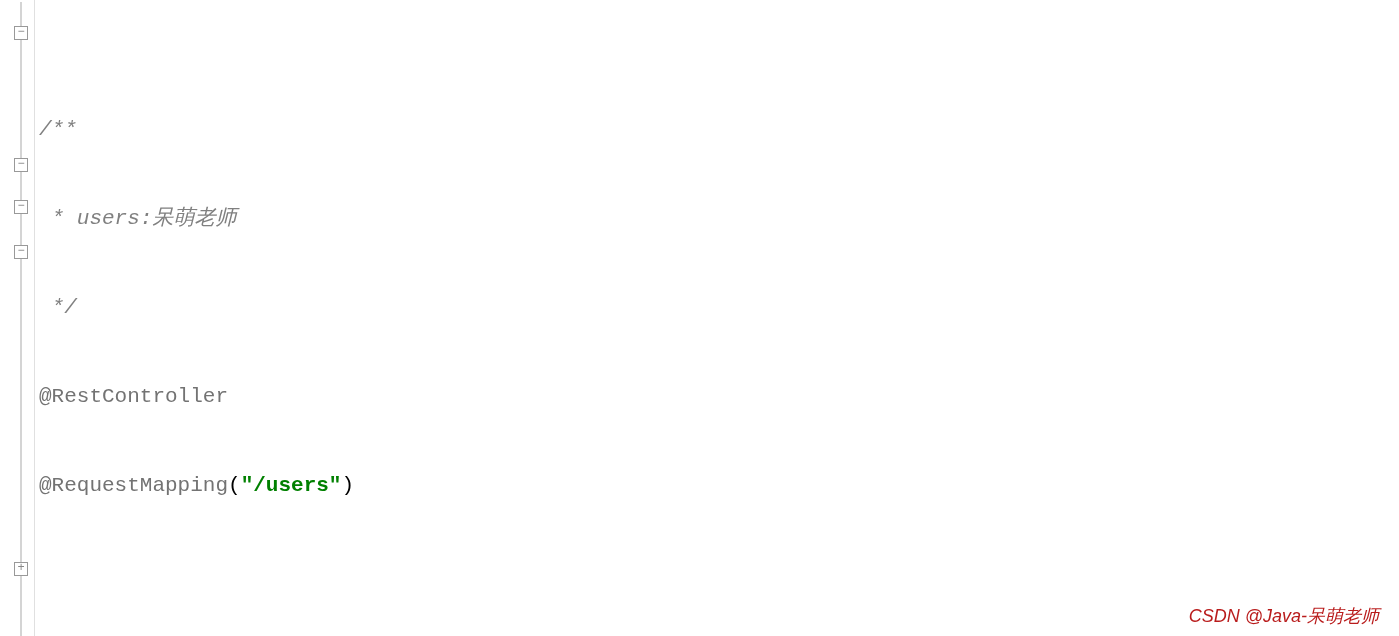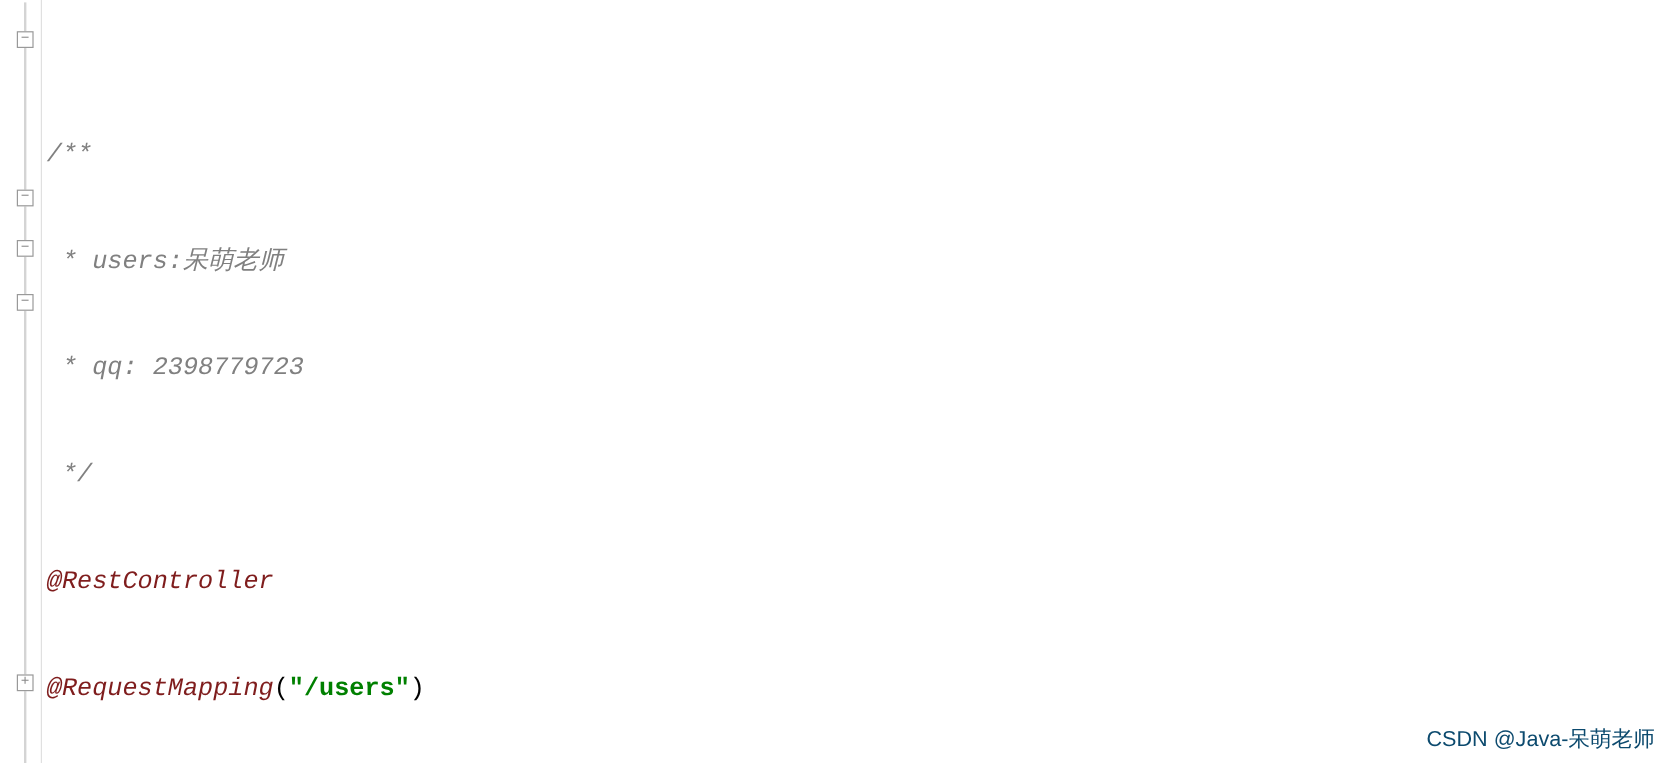--- a/index.html
+++ b/index.html
@@ -48,51 +48,51 @@
       right: 0;
     }
     .line {
       height: 43px;
       line-height: 43px;
       padding-left: 4px;
       position: relative;
     }
     .indent1 { padding-left: 4px; }
     .comment { color: #808080; font-style: italic; }
-    .annotation { color: #7f1d1d; font-style: italic; }
+    .annotation { color: #737373; }
     .string { color: #008000; font-weight: bold; }
     .plain { color: #000000; }
     .watermark {
       position: absolute;
       bottom: 8px;
       right: 20px;
-      color: #0c4a6e;
+      color: #b91c1c;
       font-size: 18px;
       font-family: sans-serif;
+      font-style: italic;
     }
   </style>
 </head>
 <body>
 
 
 
 <div class="gutter">
   <div class="gutter-line" style="top:2px;height:634px;"></div>
   <div class="gutter-icon" style="top:26px;">−</div>
   <div class="gutter-icon" style="top:158px;">−</div>
   <div class="gutter-icon" style="top:200px;">−</div>
   <div class="gutter-icon" style="top:245px;">−</div>
   <div class="gutter-icon" style="top:562px;">+</div>
 </div>
 
 <div class="code-area">
   <div class="line" style="height:16px;line-height:16px;"></div>
   <div class="line indent1"><span class="comment">/**</span></div>
   <div class="line indent1"><span class="comment"> * users:呆萌老师</span></div>
-  <div class="line indent1"><span class="comment"> * qq: 2398779723</span></div>
   <div class="line indent1"><span class="comment"> */</span></div>
   <div class="line indent1"><span class="annotation">@RestController</span></div>
   <div class="line indent1"><span class="annotation">@RequestMapping</span><span class="plain">(</span><span class="string">"/users"</span><span class="plain">)</span></div>
   
   
   
   
   
   
   

